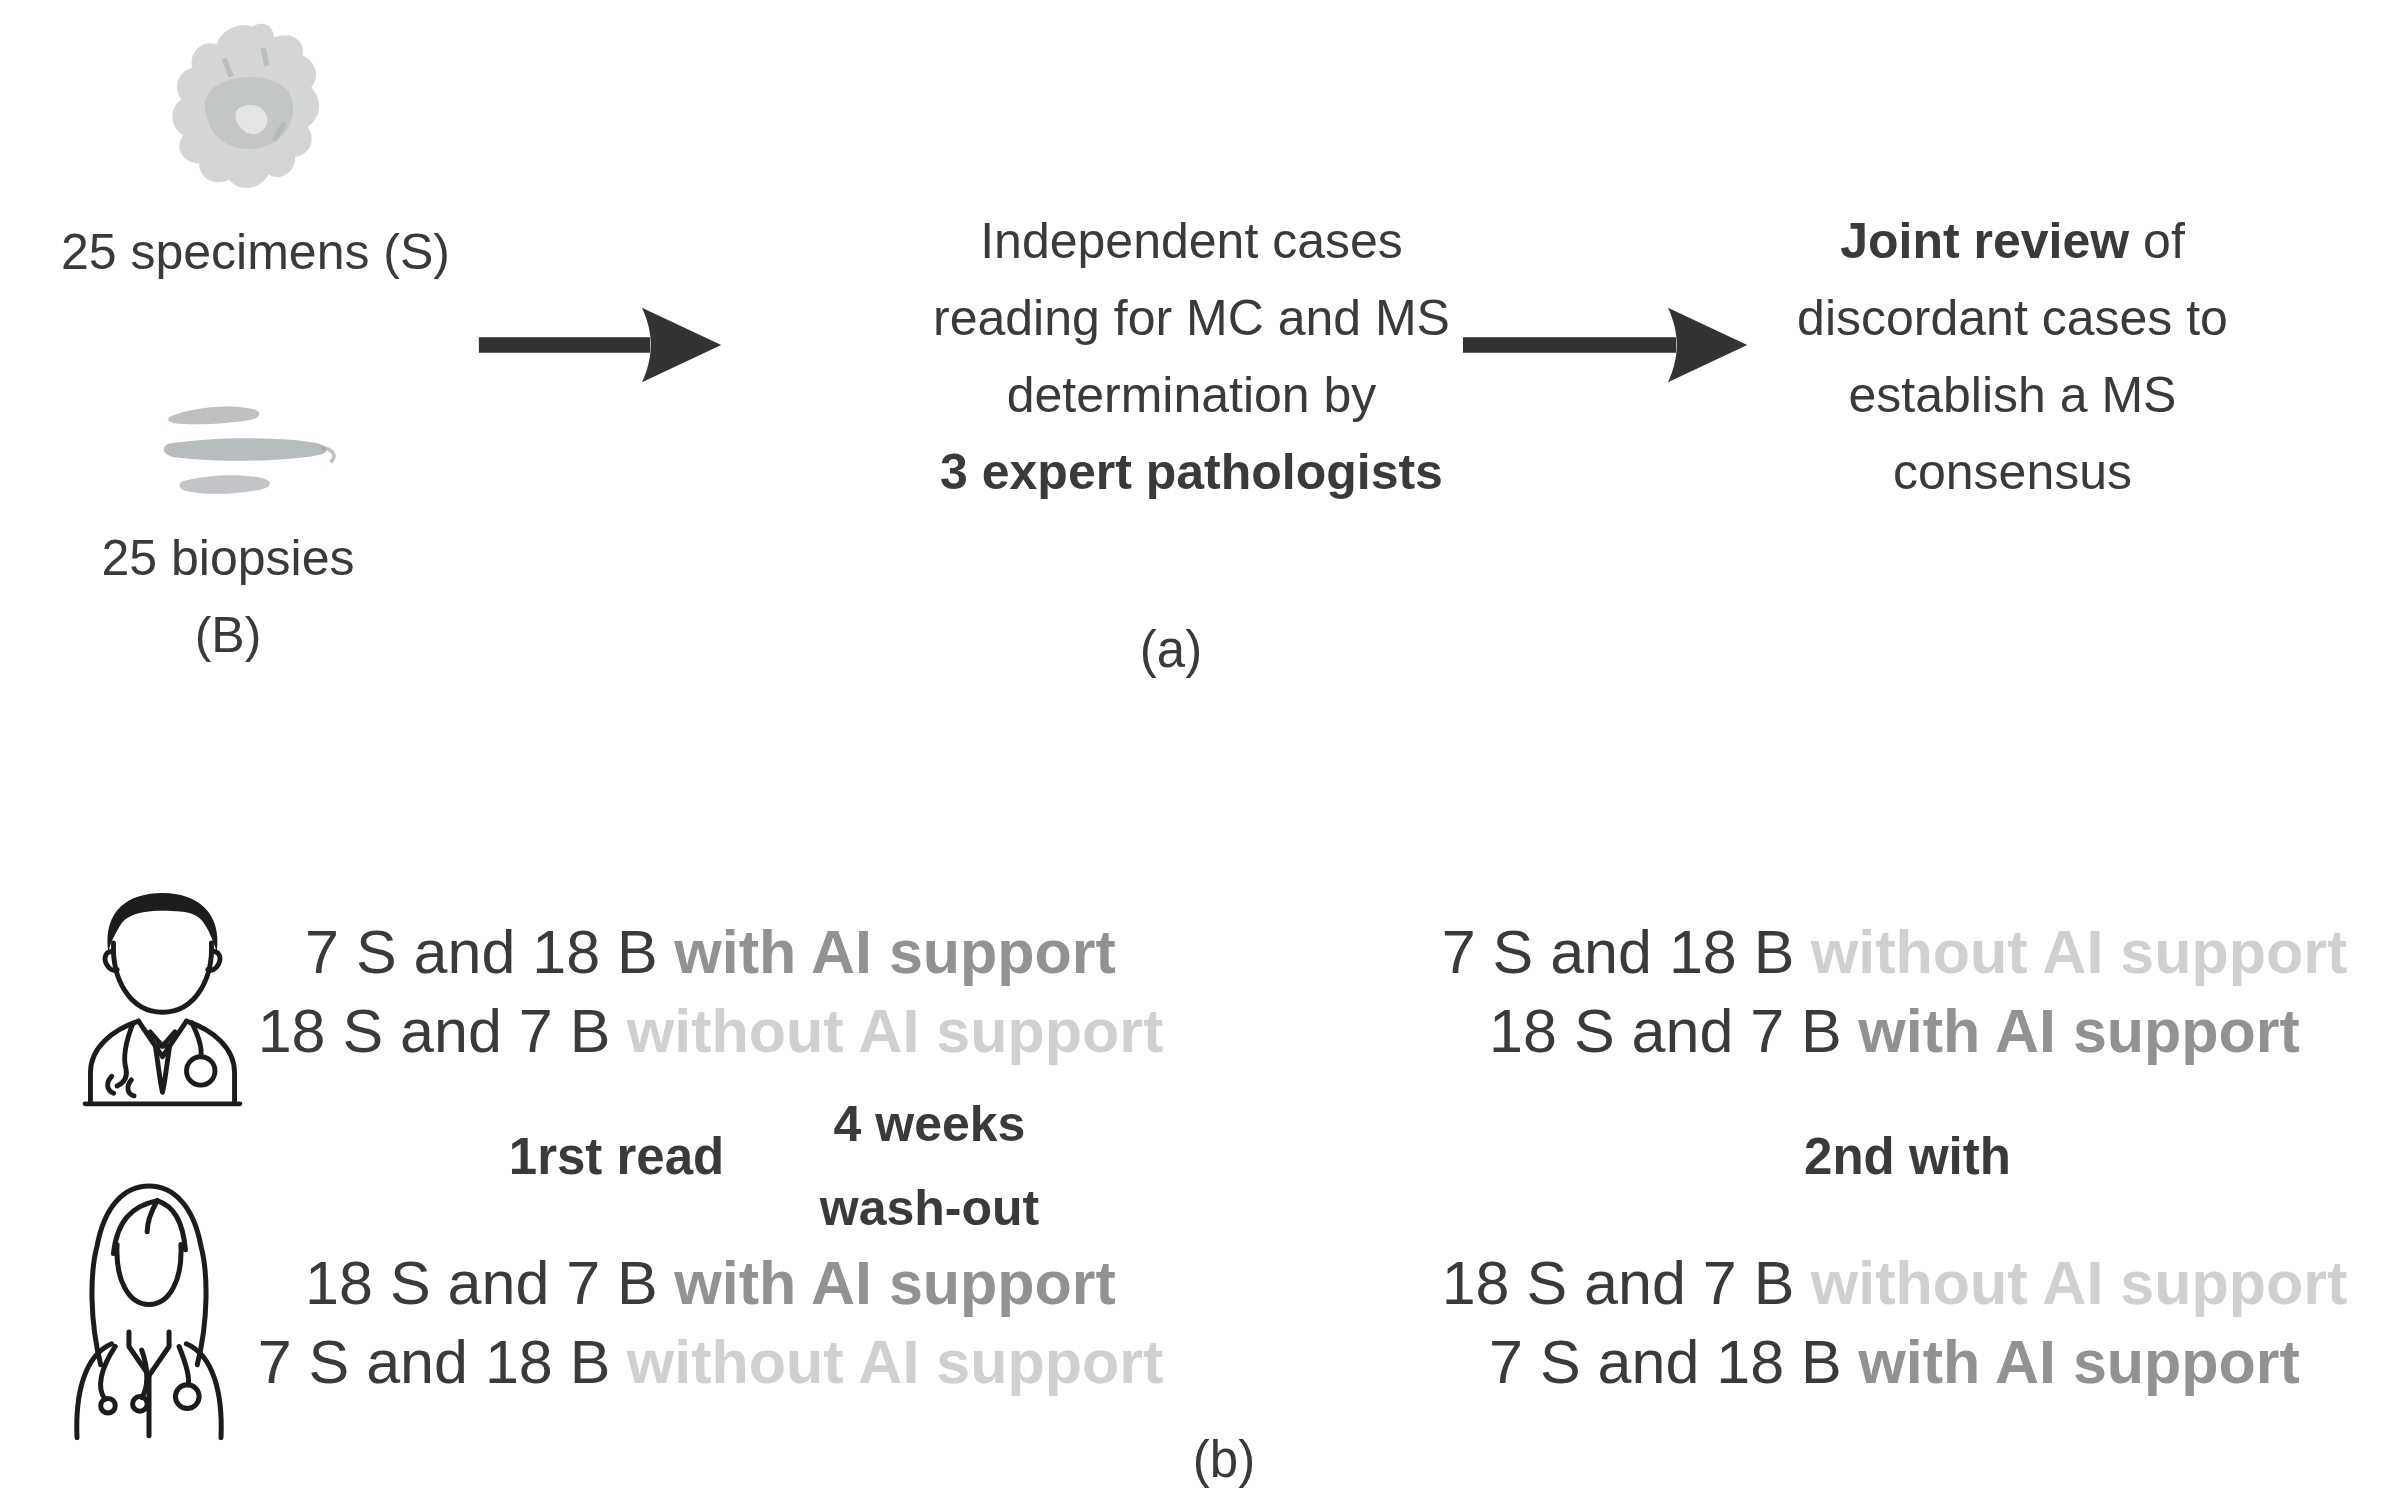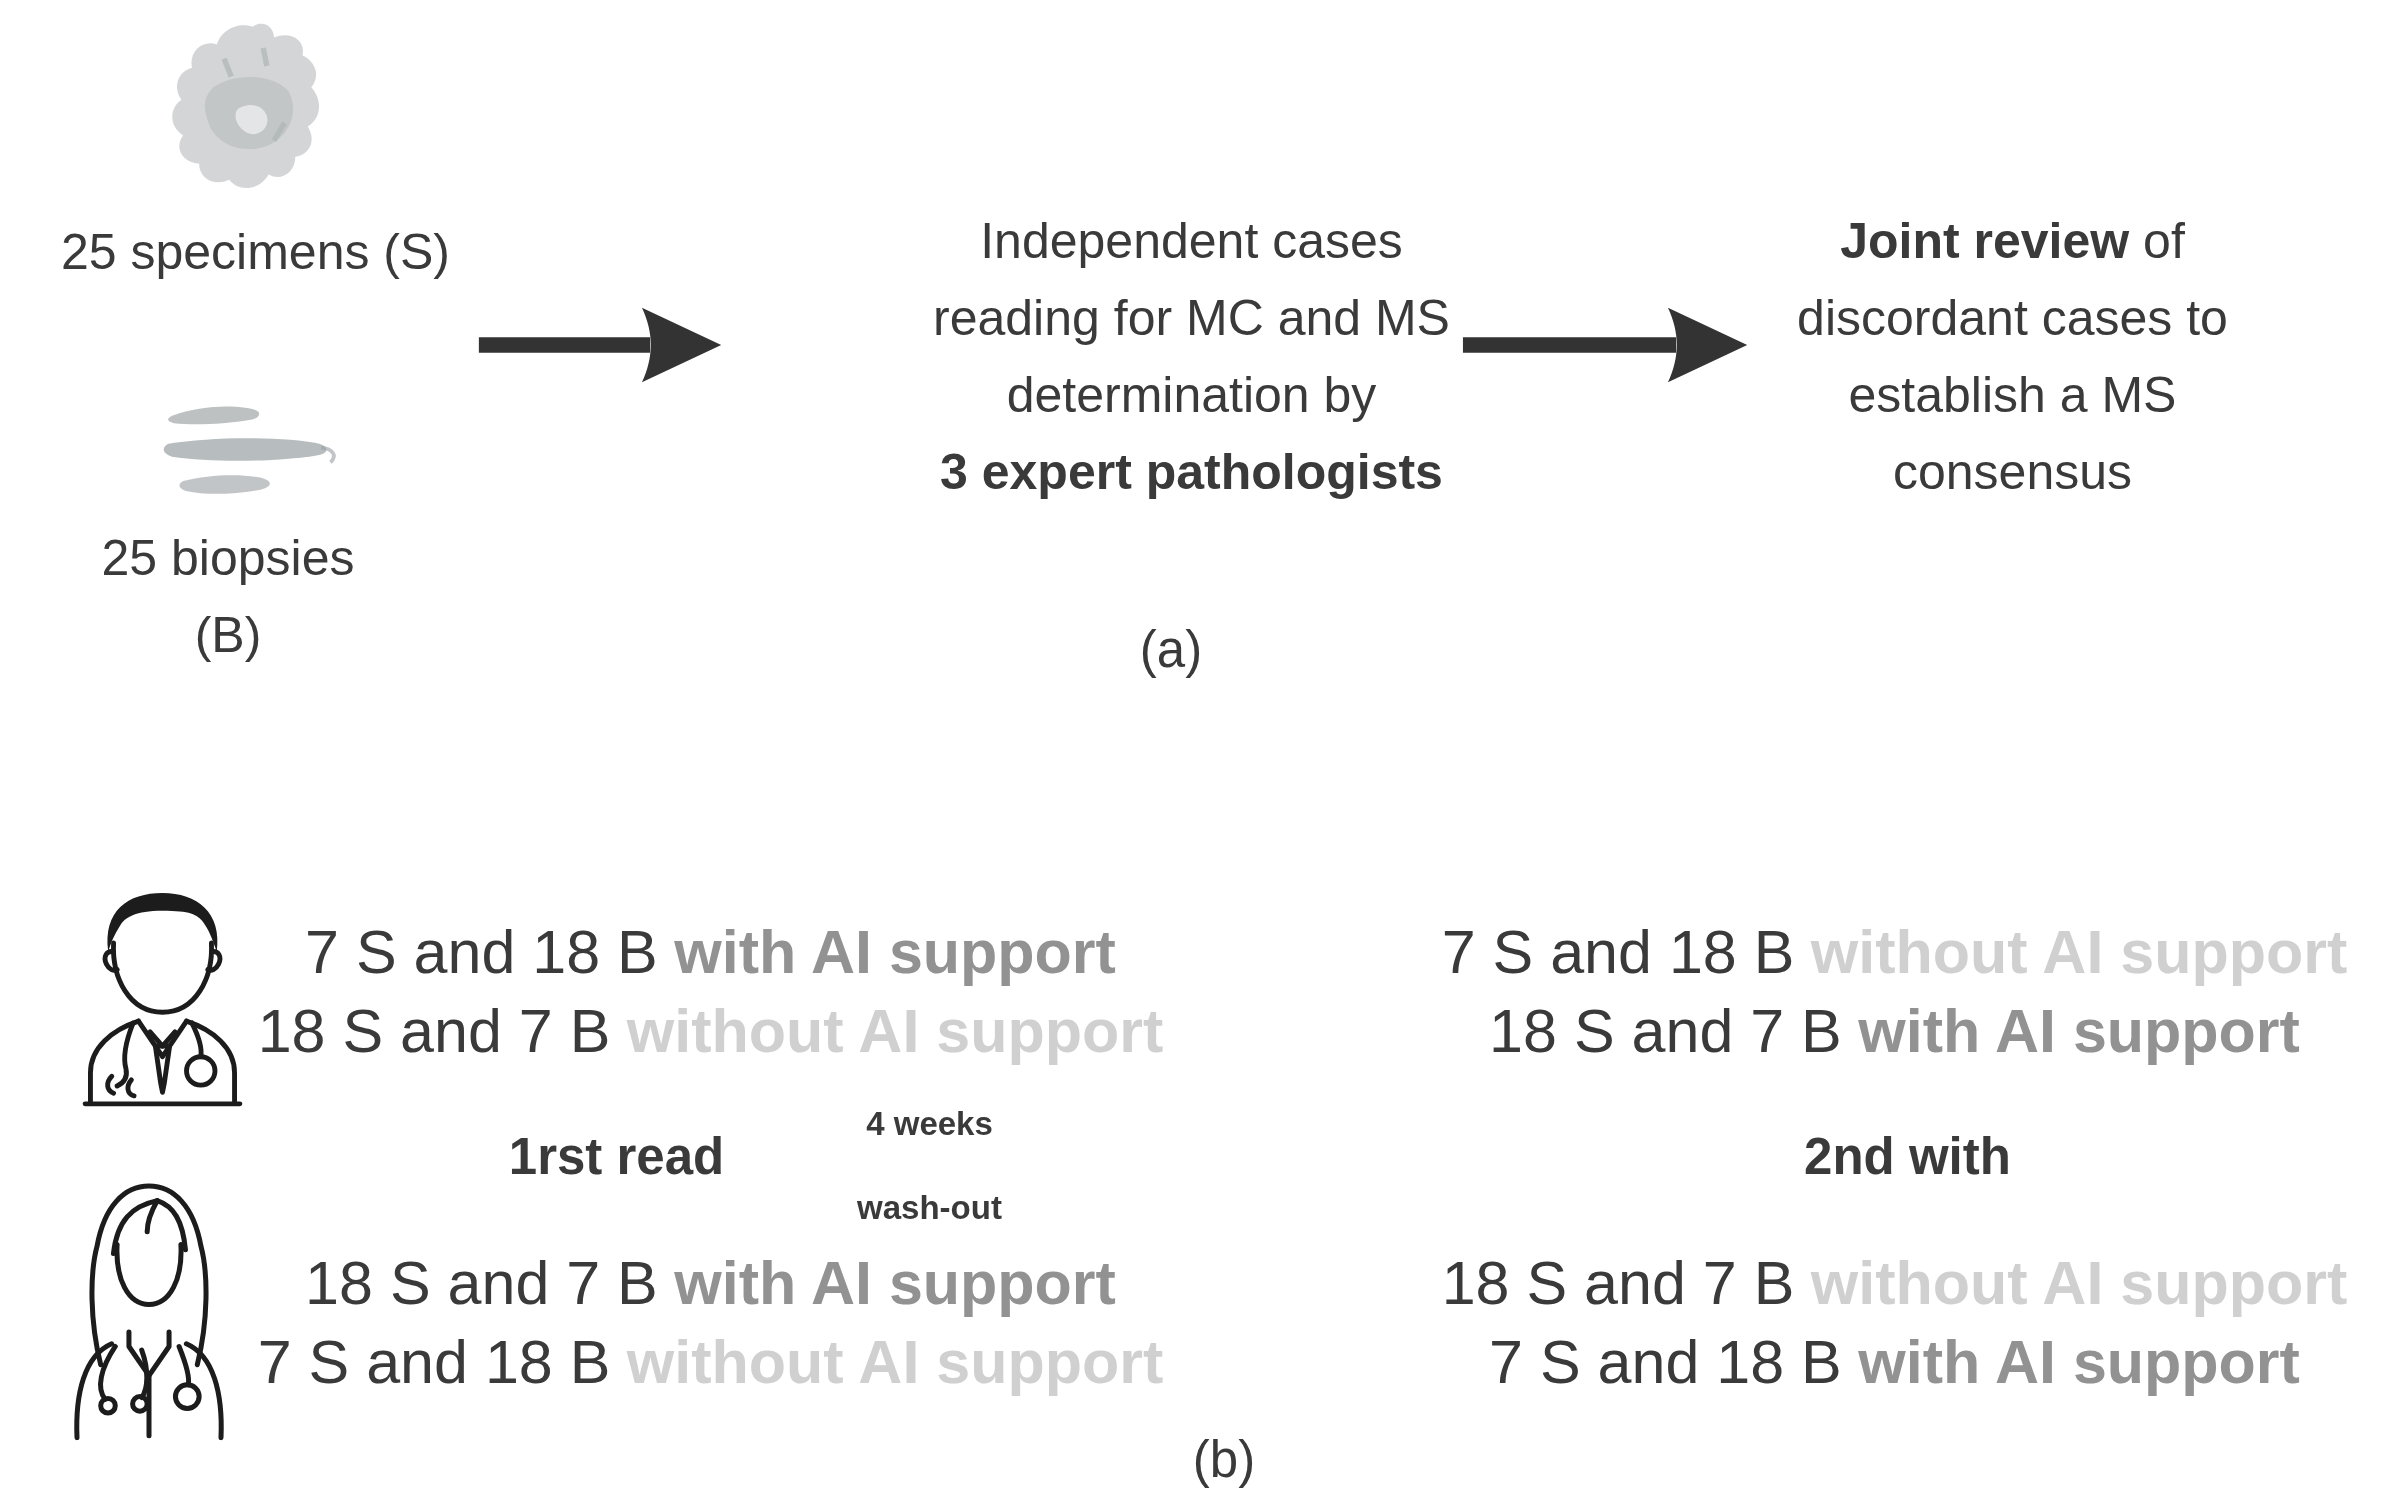--- a/index.html
+++ b/index.html
@@ -13,21 +13,21 @@
   
   .fa{font-size:50px;line-height:77px;}
   
   .fb{font-size:61px;line-height:79px;white-space:nowrap;}
   .bold{font-weight:bold;}
   .ai{font-weight:bold;margin-left:0.27em;}
   .ai-with{color:var(--ai-with,#929292);}
   .ai-without{color:var(--ai-without,#d0d0d0);}
   .panel-label{font-size:51px;line-height:58px;}
   .read-title{font-size:51px;line-height:55px;font-weight:bold;text-align:center;}
-  .washout{font-size:33px;line-height:84px;font-weight:bold;}
+  .washout{font-size:50px;line-height:84px;font-weight:bold;}
   .icon-stroke{stroke:var(--icon-stroke,#1c1c1c);fill:none;stroke-width:5.5;stroke-linecap:round;stroke-linejoin:round;}
 </style>
 </head>
 <body>
 
 <div class="figure">
 
   <svg class="abs" style="left:160px;top:16.4px;" width="178" height="187" viewBox="0 0 100 105">
     <path d="M52,6 C58,2 64,6 64,12 C74,8 82,14 80,22 C88,26 90,34 85,40 C92,48 90,58 83,62
              C88,70 84,78 76,79 C76,88 68,93 61,89 C56,98 44,99 39,92 C30,96 22,91 22,83

